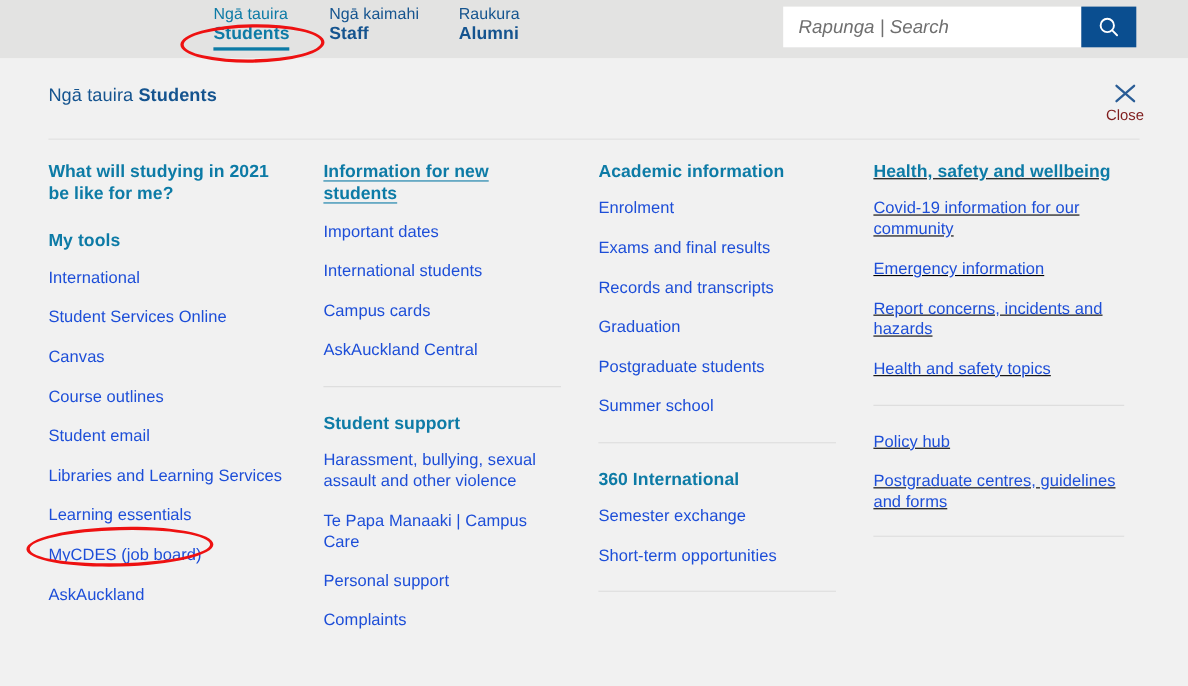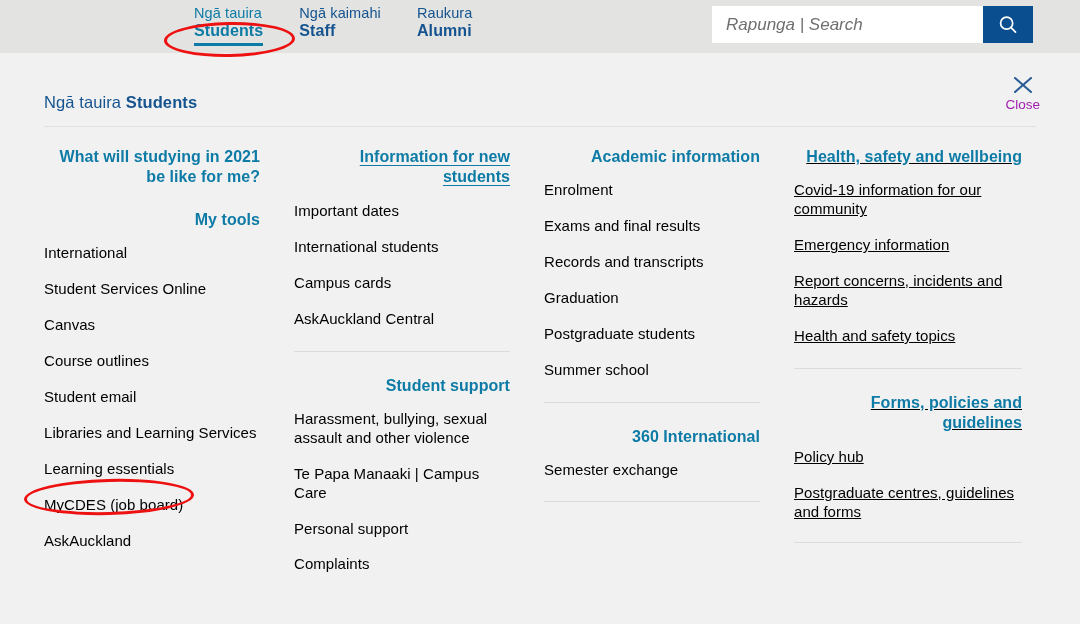--- a/index.html
+++ b/index.html
@@ -98,21 +98,21 @@
   
   #mega-panel {
     position: relative;
     background: #f1f1f1;
     height: 571px;
     padding: 0 0 0 0;
   }
 
   #panel-header {
     display: flex;
-    align-items: flex-end;
+    align-items: flex-start;
     justify-content: space-between;
     padding: 25px 40px 0 44px;
   }
 
   #panel-title {
     font-size: 16.5px;
     color: #15548f;
     letter-spacing: 0.1px;
   }
   #panel-title b { font-weight: bold; }
@@ -122,21 +122,21 @@
     flex-direction: column;
     align-items: center;
     background: none;
     border: none;
     cursor: pointer;
     padding: 0;
     margin-top: -4px;
   }
   #close-label {
     font-size: 13.5px;
-    color: #a21caf;
+    color: #7f1d1d;
     margin-top: 1px;
     font-family: "Liberation Sans", sans-serif;
   }
 
   #header-rule {
     margin: 14px 44px 0 44px;
     border: 0;
     border-top: 1px solid #e0e0e0;
   }
 
@@ -154,35 +154,34 @@
 
   .group { margin-bottom: 0; }
 
   .group-heading {
     font-size: 16px;
     font-weight: bold;
     color: #0d7ba6;
     line-height: 1.28;
     margin-bottom: 14px;
     letter-spacing: 0.05px;
-    text-align: right;
   }
   .group-heading.linkish {
     text-decoration: underline;
     text-underline-offset: 3px;
     cursor: pointer;
   }
   .group-heading.plain-title {
     margin-bottom: 22px;
   }
 
   .link-item {
     display: block;
     font-size: 15px;
-    color: #000000;
+    color: #1d4ed8;
     line-height: 1.26;
     margin-bottom: 17px;
     text-decoration: none;
     cursor: pointer;
     letter-spacing: 0.05px;
   }
   .link-item:last-child { margin-bottom: 0; }
 
   .sep {
     border: 0;
@@ -315,35 +314,35 @@
         <a class="link-item" href="#">Exams and final results</a>
         <a class="link-item" href="#">Records and transcripts</a>
         <a class="link-item" href="#">Graduation</a>
         <a class="link-item" href="#">Postgraduate students</a>
         <a class="link-item" href="#">Summer school</a>
       </div>
       <hr class="sep">
       <div class="group">
         <div class="group-heading">360 International</div>
         <a class="link-item" href="#">Semester exchange</a>
+        <a class="link-item" href="#">Short-term opportunities</a>
       </div>
       <hr class="sep tight">
     </div>
 
     <div class="column">
       <div class="group">
         <div class="group-heading">Health, safety and wellbeing</div>
         <a class="link-item" href="#">Covid-19 information for our community</a>
         <a class="link-item" href="#">Emergency information</a>
         <a class="link-item" href="#">Report concerns, incidents and hazards</a>
         <a class="link-item" href="#">Health and safety topics</a>
       </div>
       <hr class="sep">
       <div class="group">
-        <div class="group-heading">Forms, policies and guidelines</div>
         <a class="link-item" href="#">Policy hub</a>
         <a class="link-item" href="#">Postgraduate centres, guidelines and forms</a>
       </div>
       <hr class="sep tight">
     </div>
 
   </div>
 </div>
 
 <div class="annot-ellipse" id="annot-students"></div>

